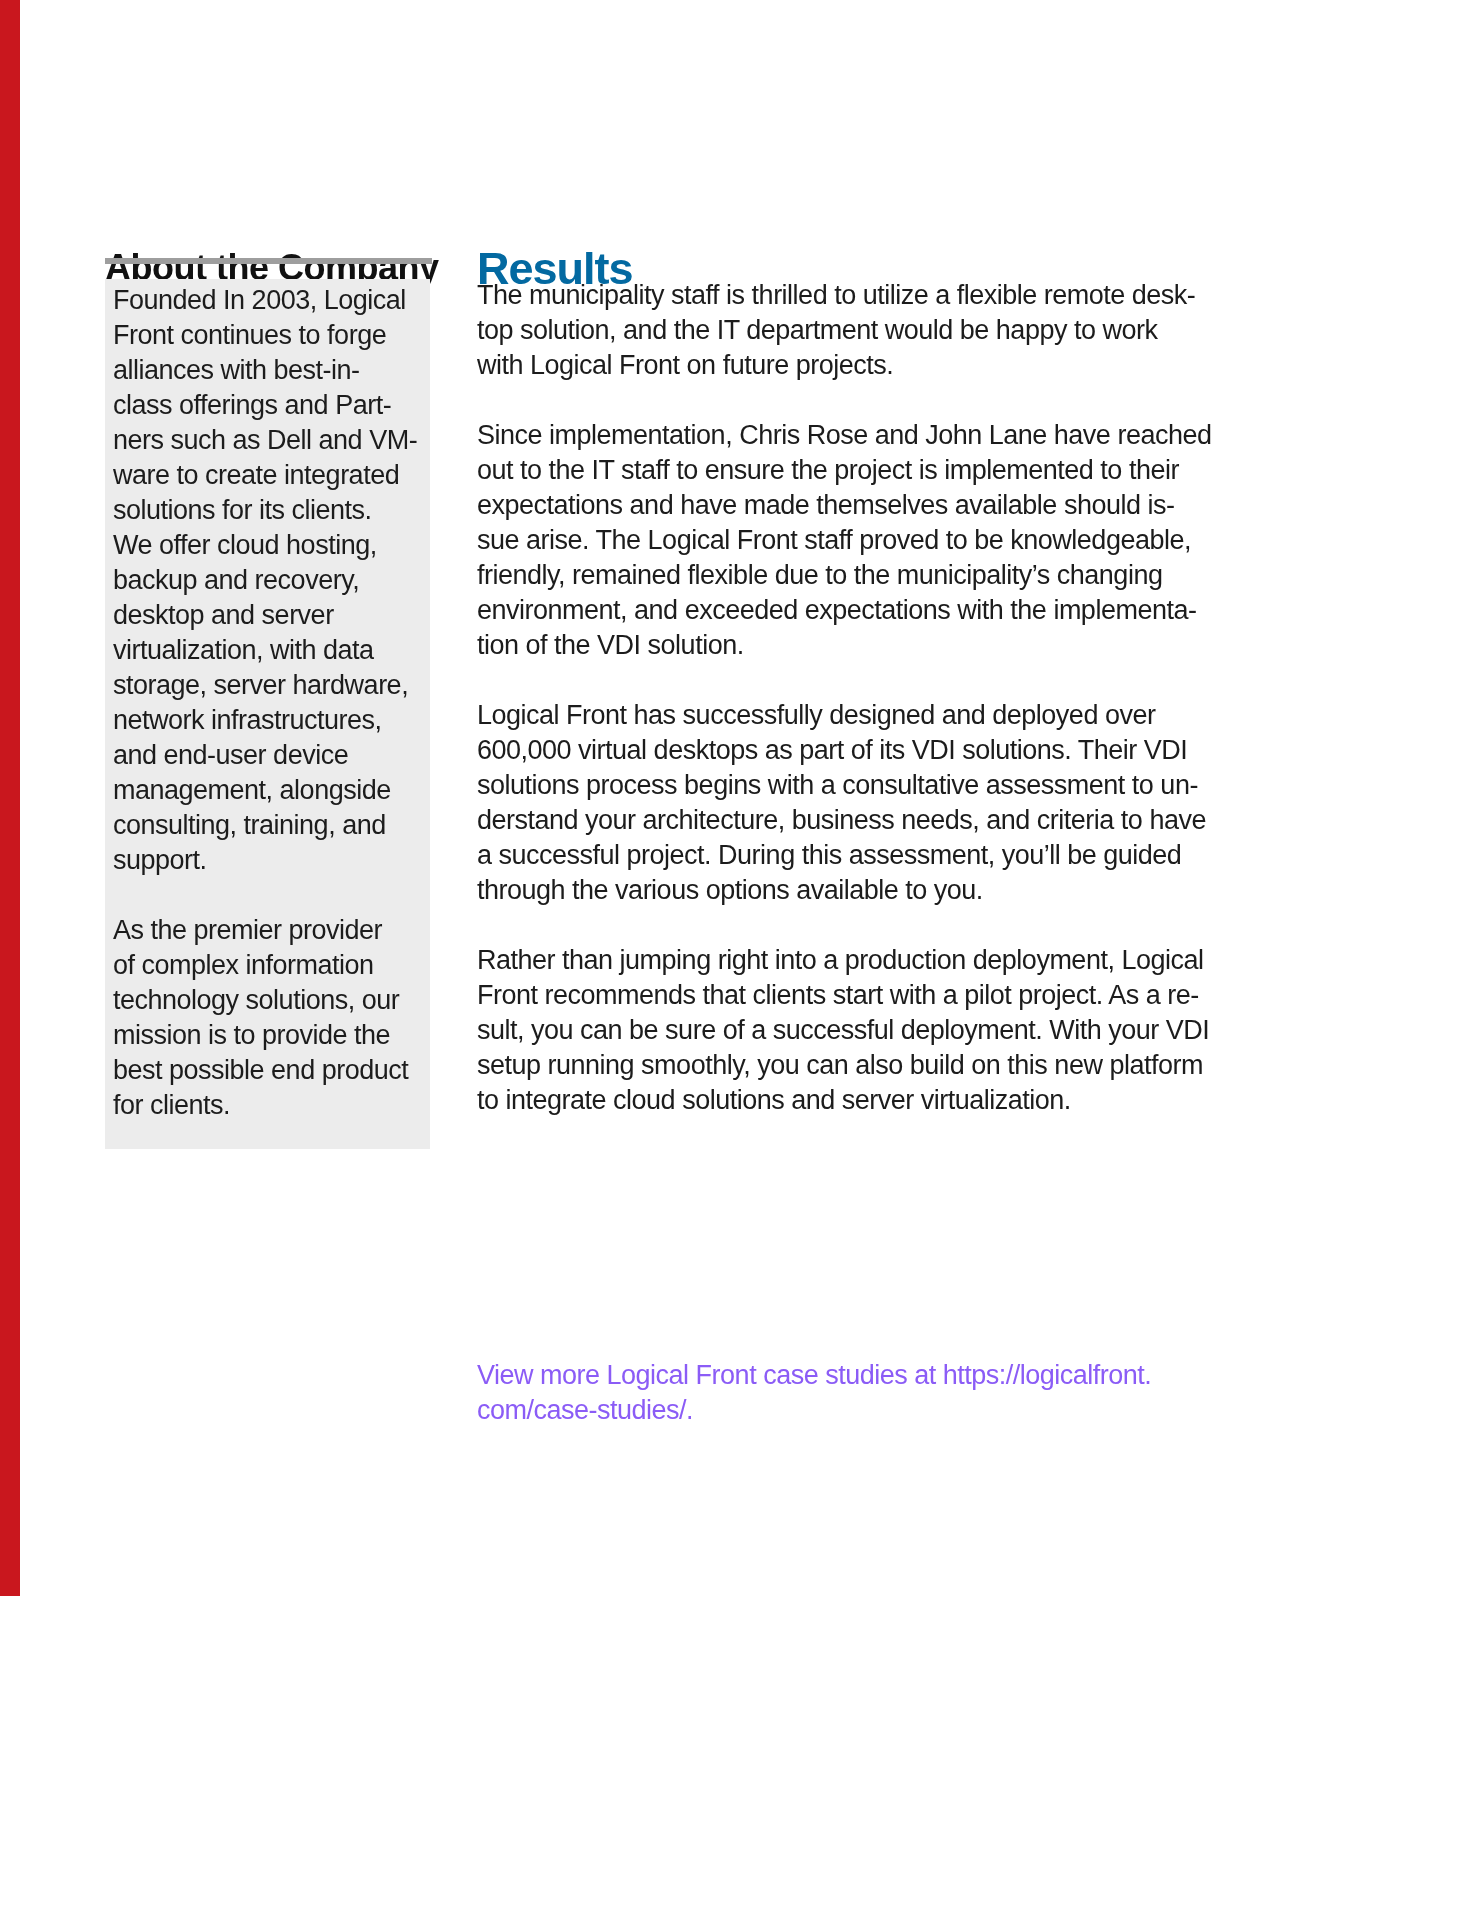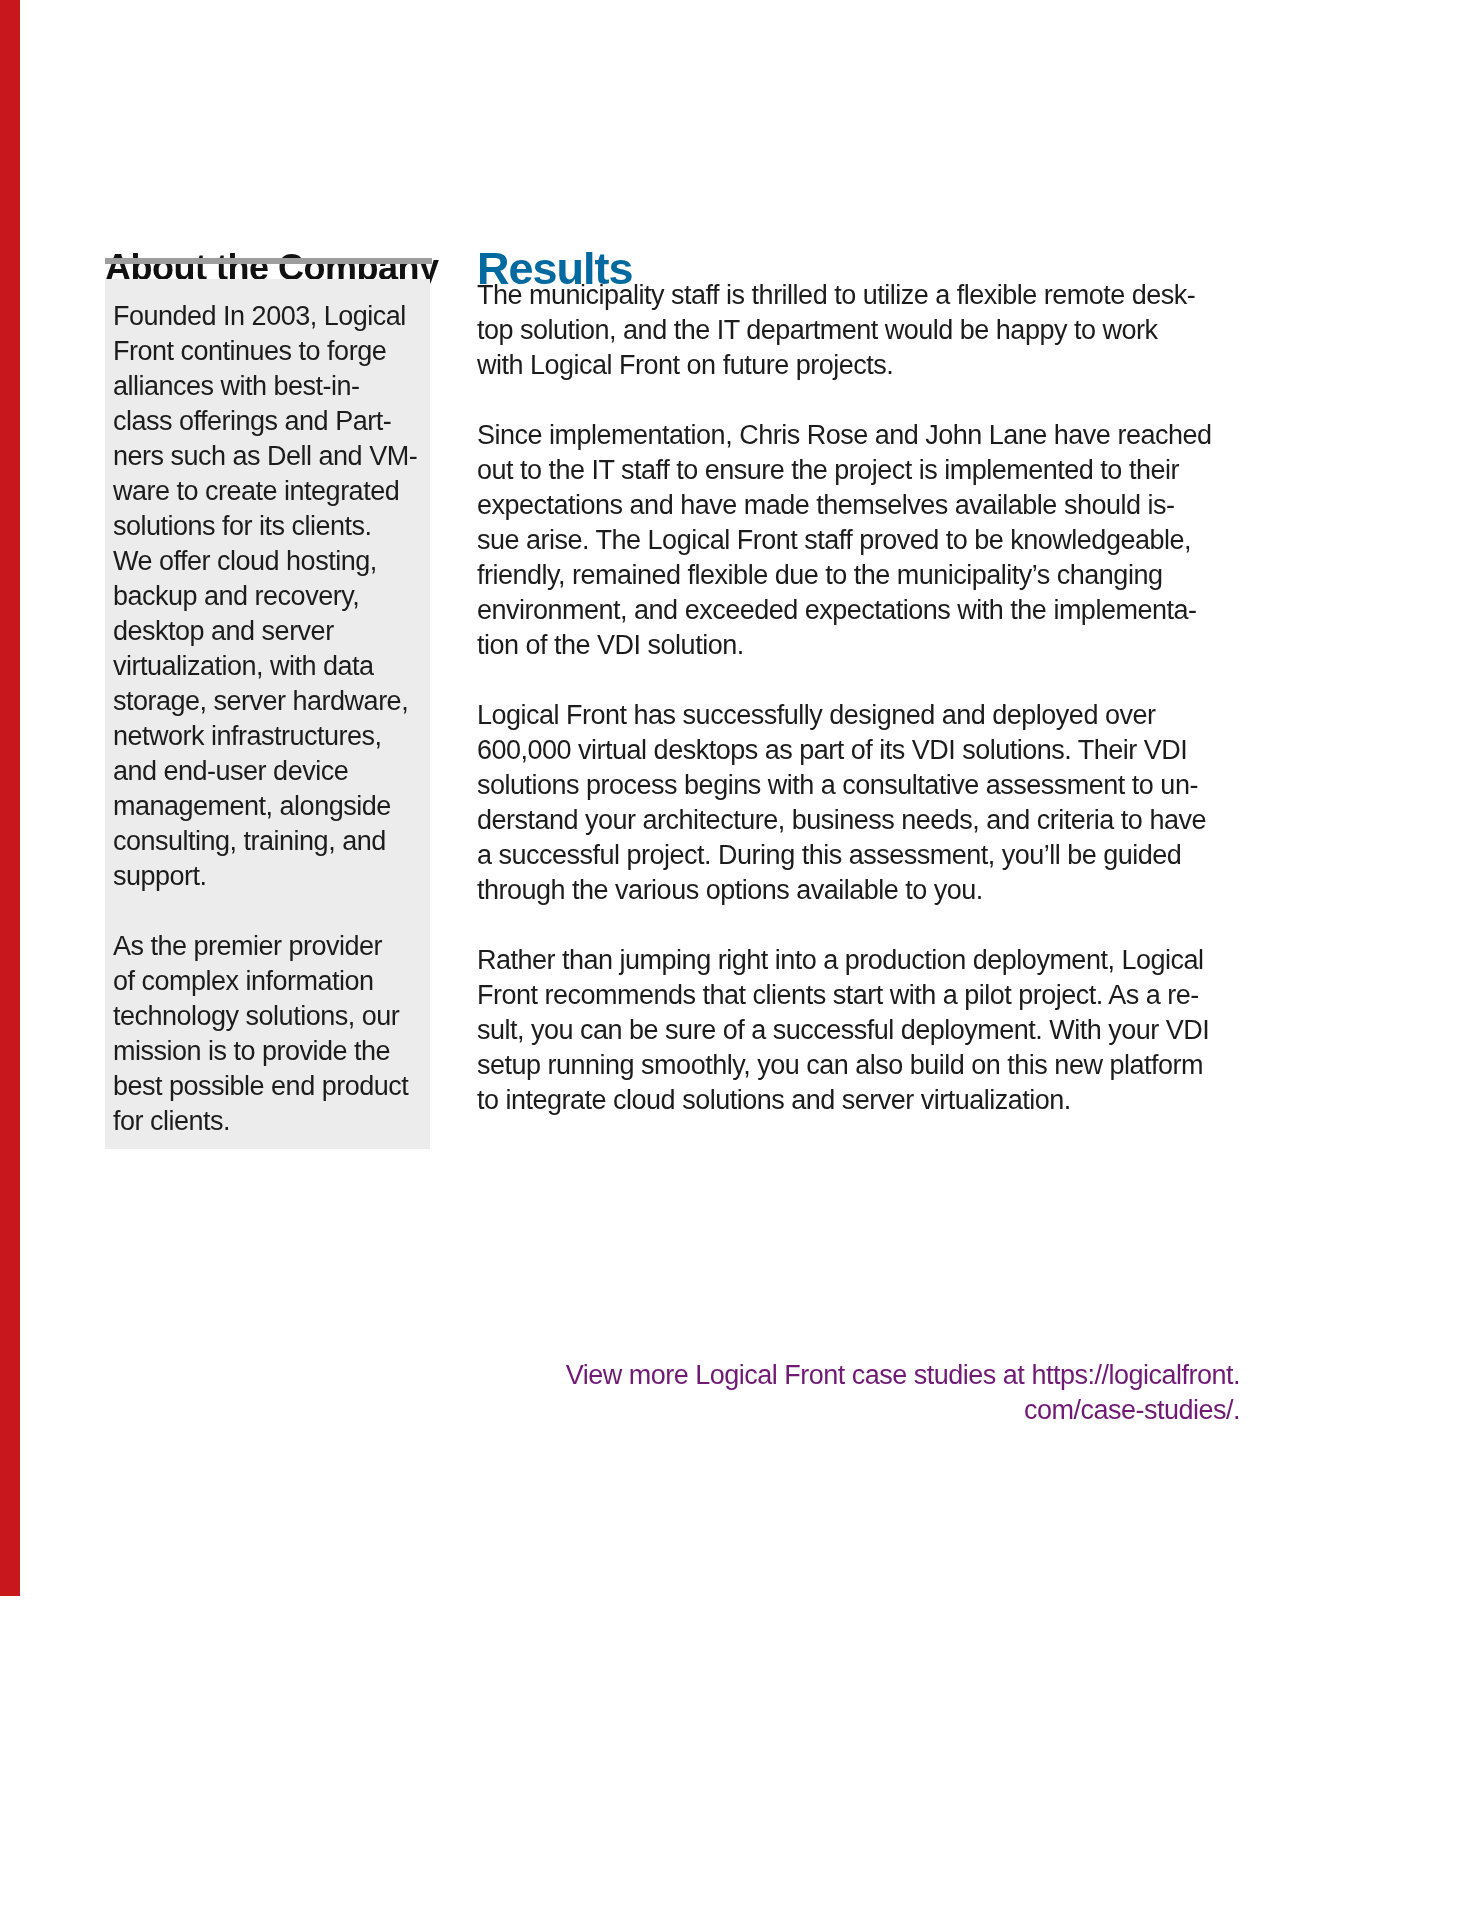--- a/index.html
+++ b/index.html
@@ -20,21 +20,21 @@
     font-size:36px;font-weight:bold;line-height:44px;
     letter-spacing:-0.5px;color:#111111;white-space:nowrap;
   }
   .sidebar-heading-rule{
     position:absolute;left:105px;top:258px;width:327px;height:6px;
     background:#9e9e9e;
   }
   .sidebar-box{
     position:absolute;left:105px;top:279px;width:325px;height:870px;
     background:#ececec;box-sizing:border-box;
-    padding:20px 6px 0 8px;
+    padding:4px 6px 0 8px;
   }
   .sidebar-box p{
     margin:0 0 35px 0;
     font-size:27px;line-height:35px;letter-spacing:-0.5px;
     white-space:pre-line;color:#1c1c1c;
   }
   .results-heading{
     position:absolute;left:477px;top:212px;
     font-size:45px;line-height:54px;font-weight:bold;
     letter-spacing:-1px;color:#0369a1;white-space:nowrap;
@@ -48,21 +48,21 @@
     white-space:pre-line;color:#1c1c1c;
   }
   .cta-heading{
     position:absolute;left:477px;top:1190px;width:763px;
     font-size:45px;line-height:64px;font-weight:bold;
     letter-spacing:-1px;color:#2166b0;white-space:pre-line;
   }
   .cta-body{
     position:absolute;left:477px;top:1331px;width:763px;
     font-size:27px;line-height:35px;letter-spacing:-0.5px;
-    white-space:pre-line;color:#701a75;text-align:right;
+    white-space:pre-line;color:#8b5cf6;
   }
   .footer-rule{
     position:absolute;left:477px;top:1743px;width:763px;height:5px;
     background:#a8a8a8;
   }
   .footer-title{
     position:absolute;left:477px;top:1758px;
     font-size:25px;font-weight:bold;letter-spacing:-0.3px;
     color:#ec4899;white-space:nowrap;
   }

